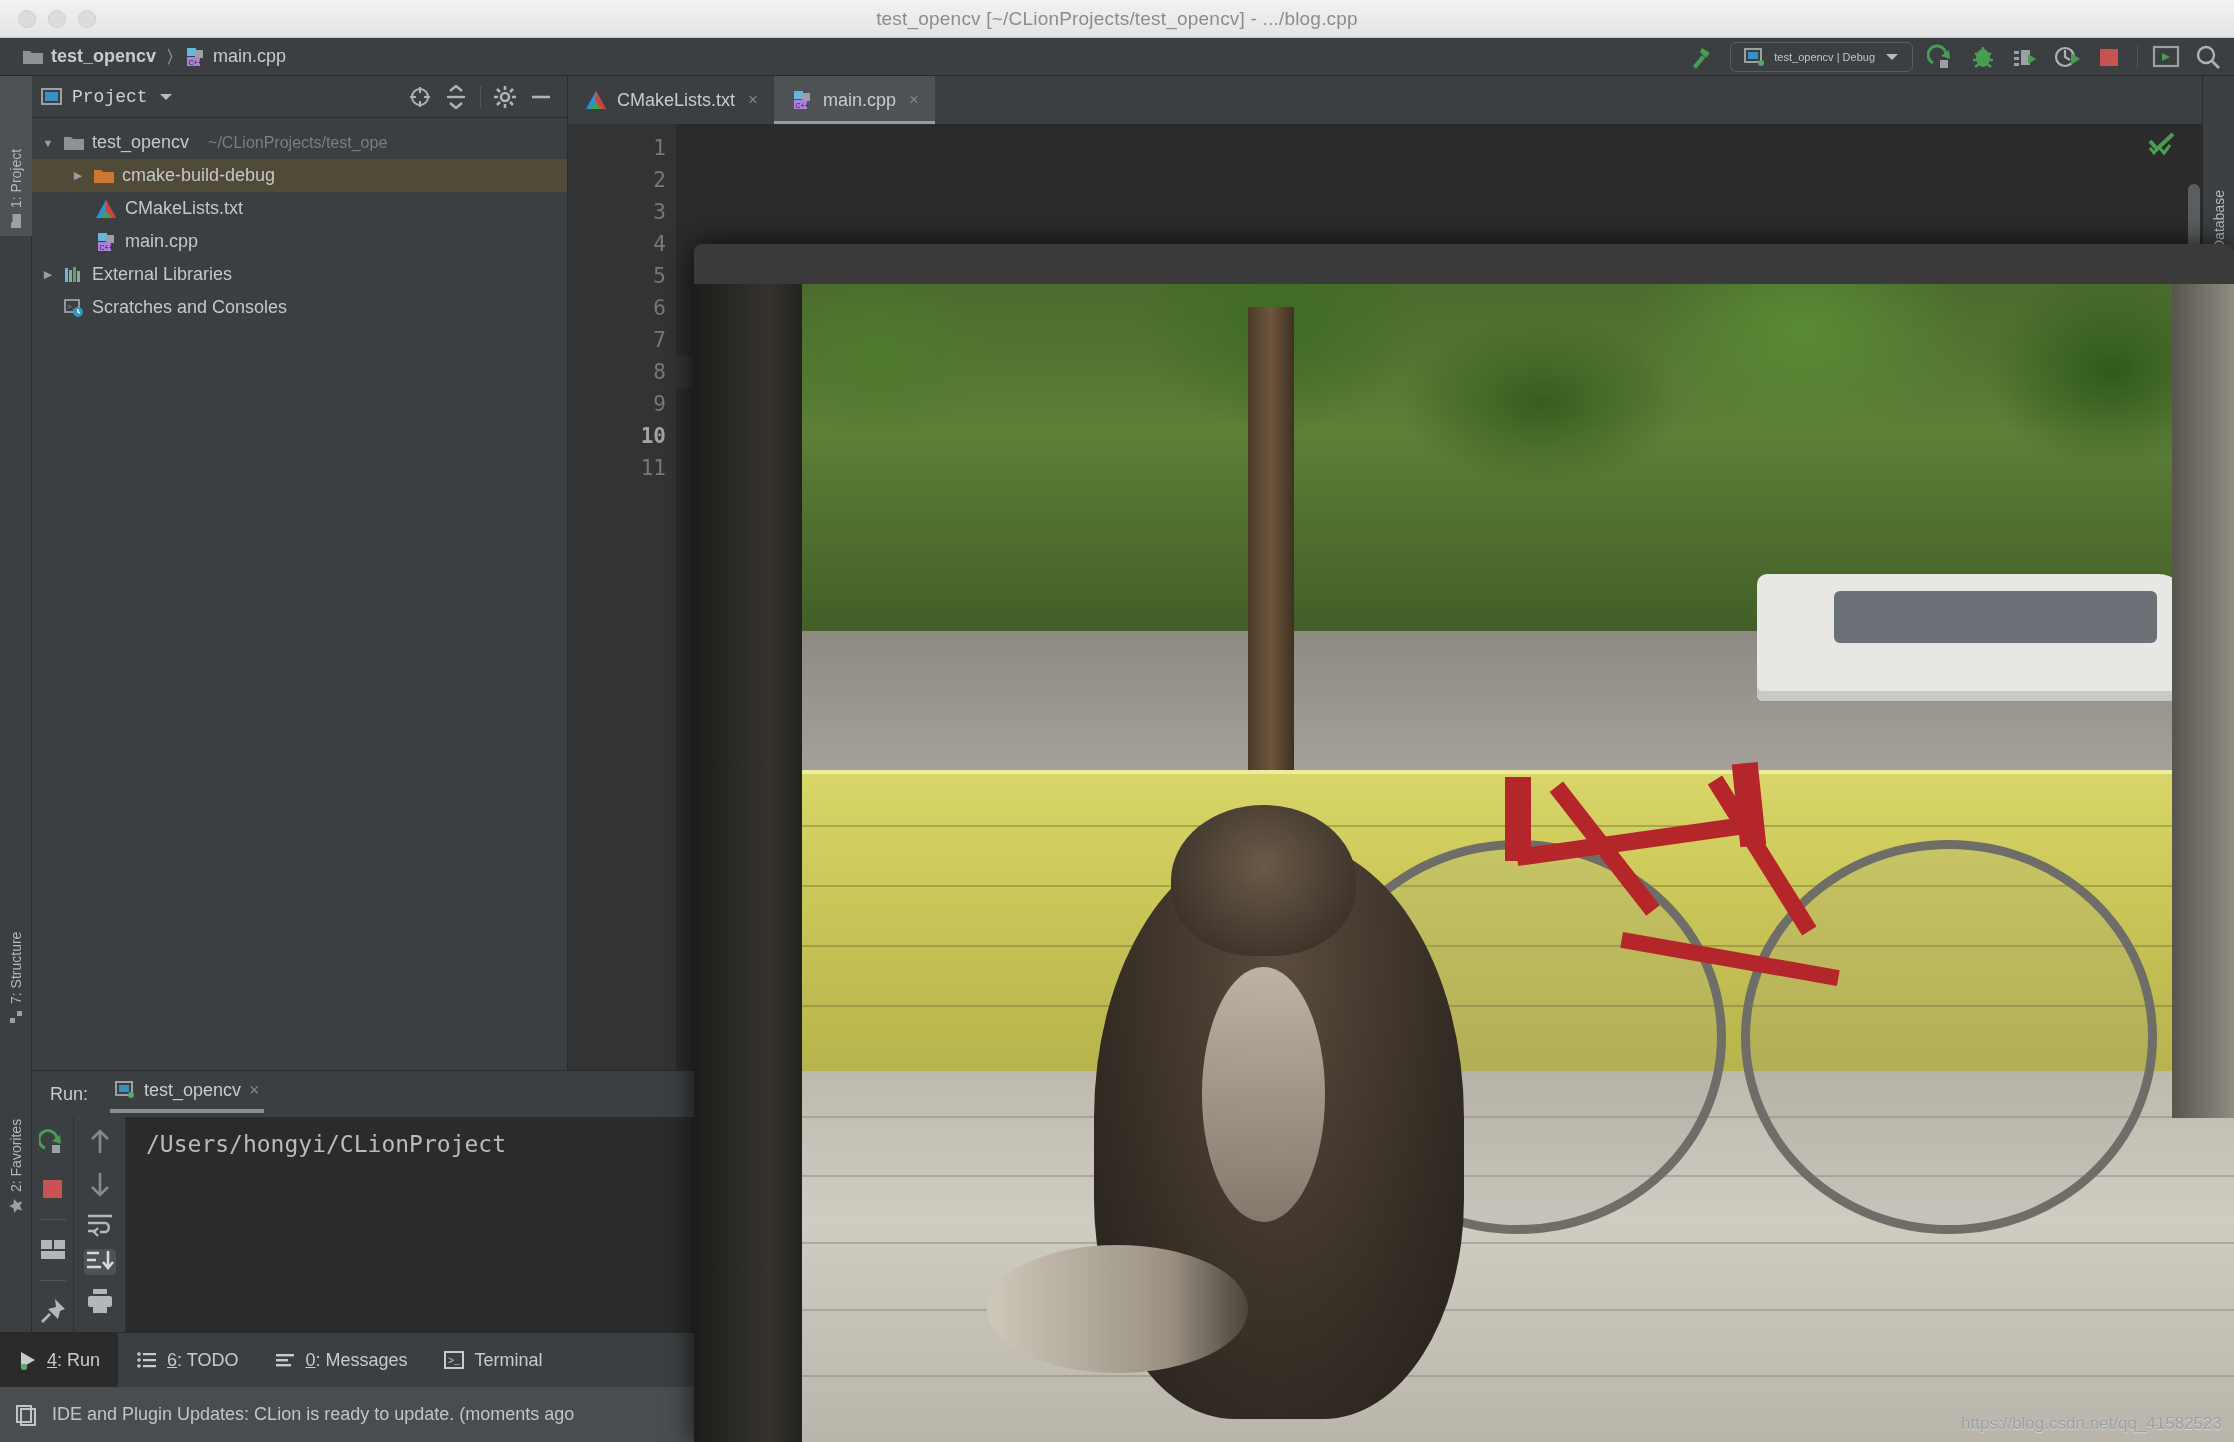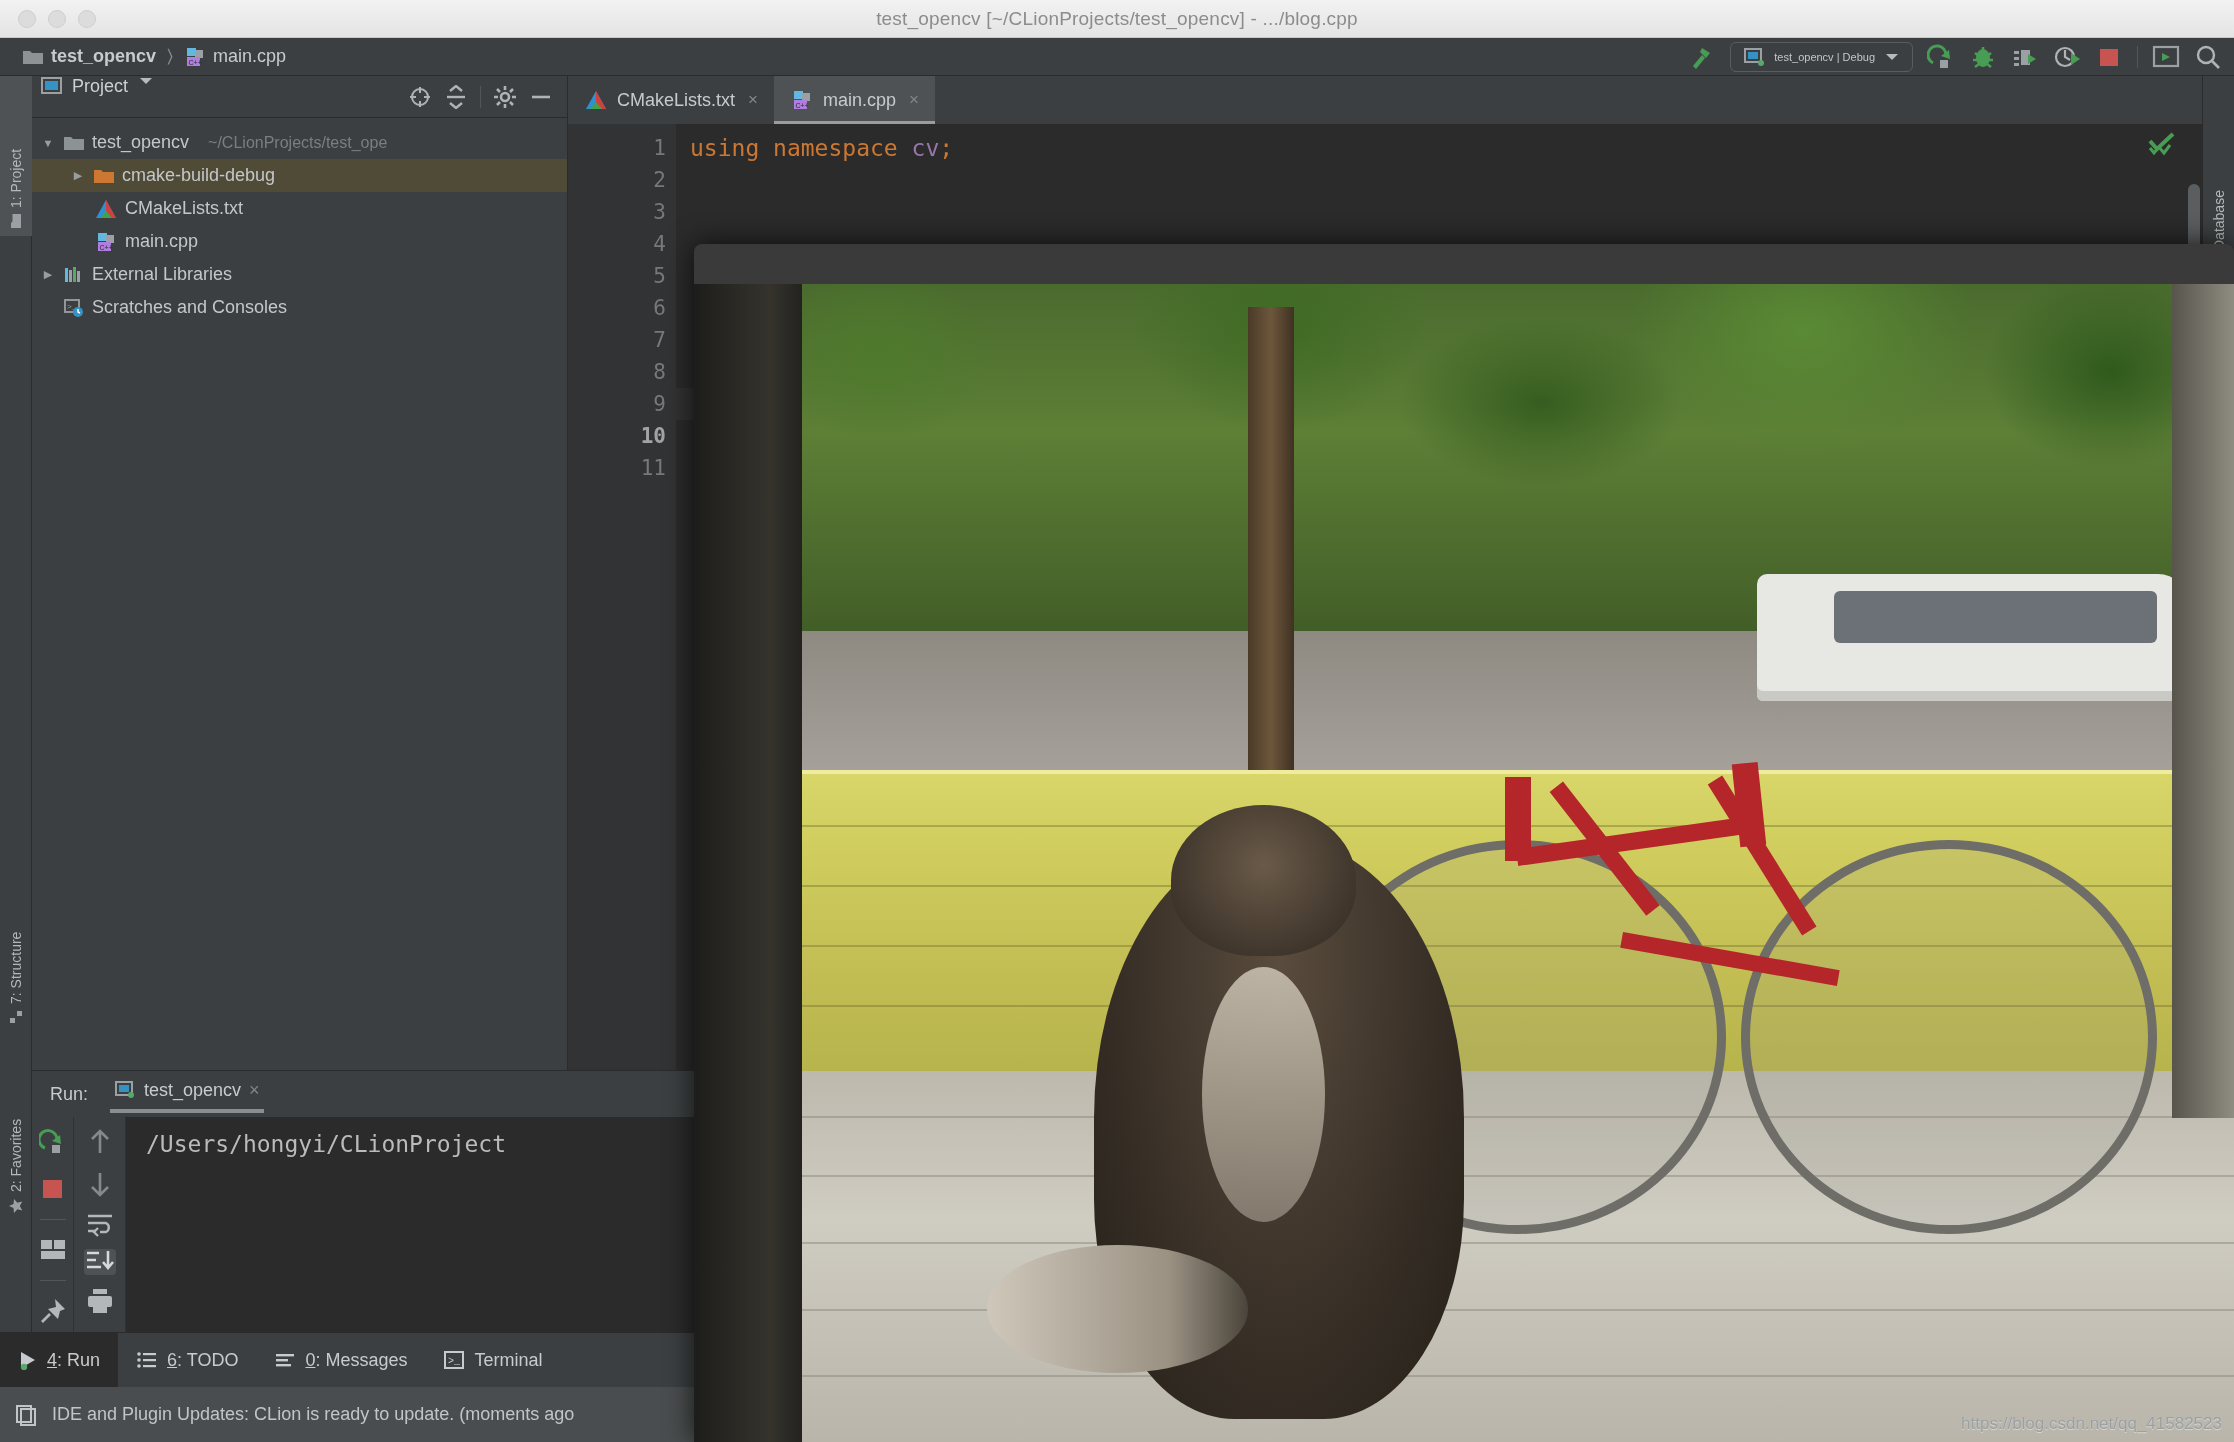--- a/index.html
+++ b/index.html
@@ -68,22 +68,23 @@
     position: absolute; top: 76px; bottom: 110px; right: 0; width: 32px;
     background: #3c3f41; border-left: 1px solid #2b2b2b;
   }
 
   
   .project {
     position: absolute; top: 76px; left: 32px; width: 536px; bottom: 262px;
     background: #3c3f41; border-right: 1px solid #2b2b2b;
   }
   .panel-head {
-    height: 42px; display: flex; padding: 0 8px;
+    height: 42px; display: flex; align-items: center; padding: 0 8px;
     border-bottom: 1px solid #2b2b2b;
+    font-family: Liberation Mono, monospace;
   }
   .panel-head .ptitle { font-size: 18px; color: #cdd0d2; margin-left: 8px; }
   .ph-right { margin-left: auto; display: flex; align-items: center; gap: 12px; padding-right: 6px; }
   .tree { padding-top: 8px; font-size: 18px; color: #c4c7c9; }
   .trow { display: flex; align-items: center; height: 33px; padding-left: 8px; gap: 7px; white-space: nowrap; }
   .trow.sel { background: #4f4b36; }
   .twist { width: 16px; text-align: center; color: #9a9d9f; font-size: 11px; }
   .tpath { color: #7b7e80; font-size: 16px; margin-left: 12px; }
   .hscroll {
     position: absolute; left: 36px; right: 8px; bottom: 8px; height: 8px;
@@ -491,23 +492,20 @@
         <div class="gline">5</div>
         <div class="gline">6</div>
         <div class="gline">7</div>
         <div class="gline">8</div>
         <div class="gline">9</div>
         <div class="gline cur">10</div>
         <div class="gline">11</div>
       </div>
 
       <div class="code">
-        <div class="cline">
-          <span class="kw-key">using namespace </span><span class="kw-id">cv</span><span class="kw-key">;</span>
-        </div>
         <div class="cline"></div>
         <div class="cline"></div>
         <div class="cline"></div>
         <div class="cline"></div>
         <div class="cline"></div>
         <div class="cline"></div>
         <div class="cline"></div>
         <div class="cline cur"></div>
         <div class="cline"></div>
       </div>

